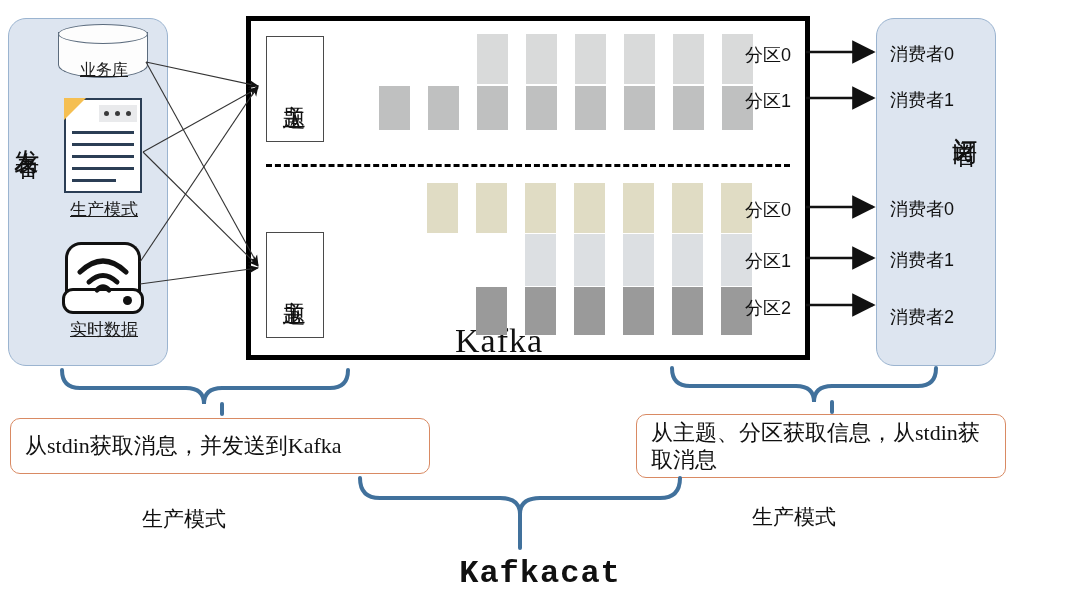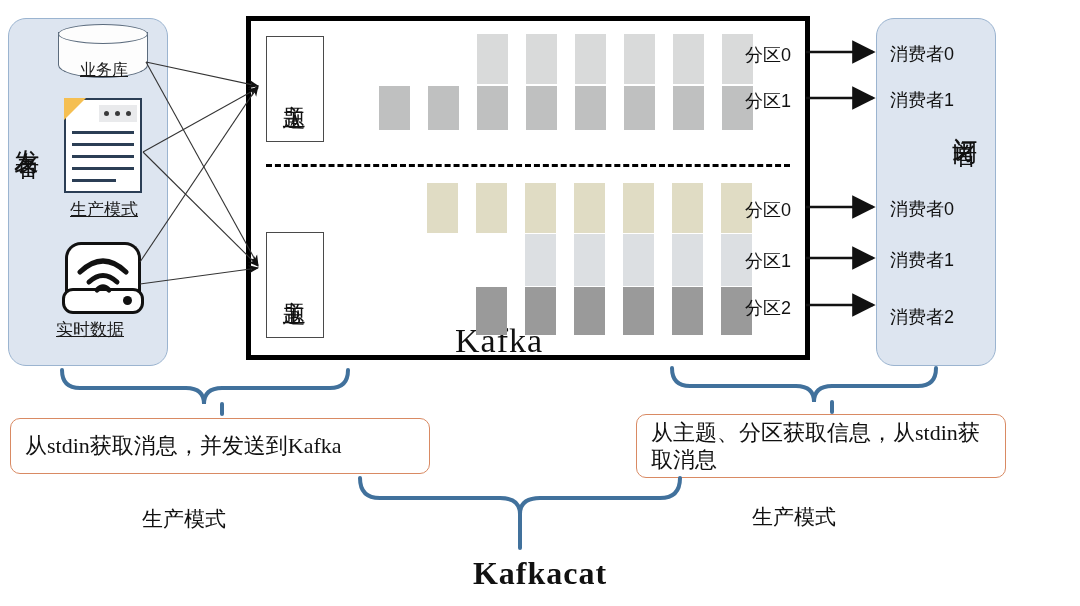--- a/index.html
+++ b/index.html
@@ -91,21 +91,21 @@
     border:3.4px solid #111;border-bottom:none;
     border-radius:16px 16px 0 0;box-sizing:border-box;background:#fff;
   }
   #rt-icon .base{
     position:absolute;left:0px;top:46px;width:82px;height:26px;
     border:3.4px solid #111;border-radius:11px;box-sizing:border-box;background:#fff;
   }
   #rt-icon .dot{
     position:absolute;right:12px;top:54px;width:9px;height:9px;border-radius:50%;background:#111;
   }
-  #rt-label{left:38px;top:318px;width:104px;font-size:17px;}
+  #rt-label{left:52px;top:318px;width:104px;font-size:17px;}
 
   
   #kafka-box{
     position:absolute;left:246px;top:16px;width:564px;height:344px;
     border:5px solid #000;background:#fff;box-sizing:border-box;
   }
   .topic-box{
     position:absolute;border:1.4px solid #4a4a4a;background:#fff;
     box-sizing:border-box;
   }
@@ -165,21 +165,21 @@
   .mode-label{
     position:absolute;font-size:21px;color:#111;white-space:nowrap;
     font-family:"Liberation Sans","DejaVu Sans",sans-serif;
   }
   #producer-mode-label{left:142px;top:505px;text-align:right;}
   #consumer-mode-label{left:752px;top:503px;}
 
   #kafkacat-title{
     position:absolute;left:0;top:555px;width:1080px;text-align:center;
     font-size:32px;font-weight:bold;color:#111;letter-spacing:1px;
-    font-family:Liberation Serif, serif;
+    font-family:Liberation Mono, monospace;
   }
 
   svg.overlay{position:absolute;left:0;top:0;width:1080px;height:606px;pointer-events:none;}
 </style>
 </head>
 <body>
 
 <div class="panel" id="publisher-panel"></div>
 <div class="vert-label" id="publisher-vert-label">发布者</div>
 

